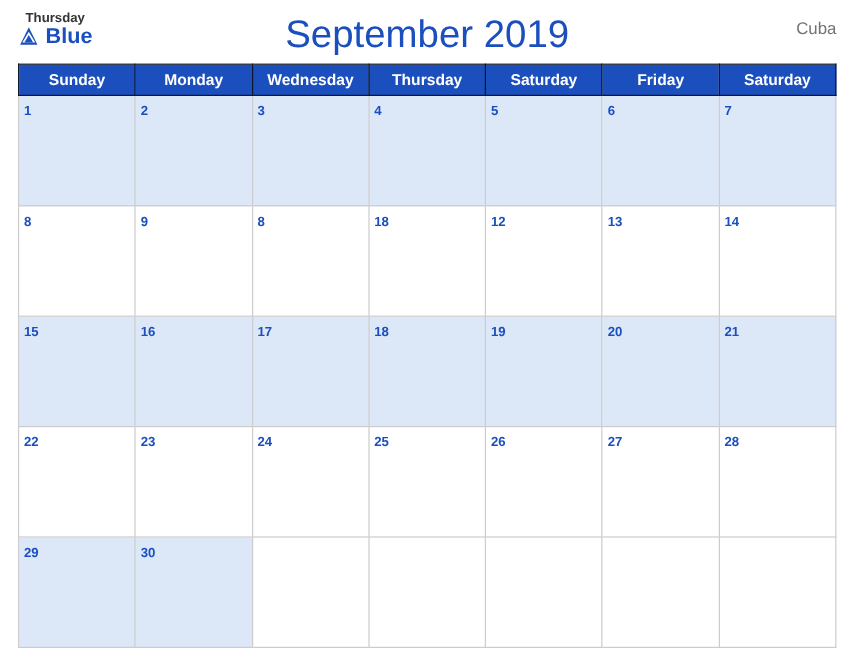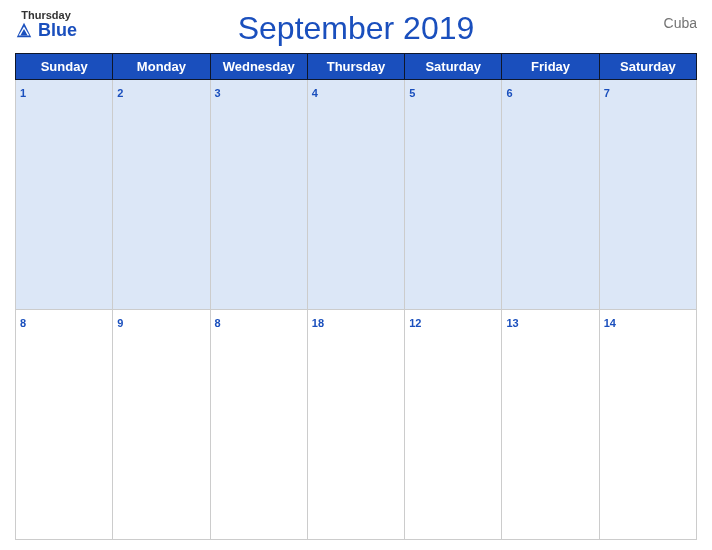--- a/index.html
+++ b/index.html
@@ -156,14 +156,41 @@
       </tr>
       <tr>
         <td><span class="day-number">8</span></td>
         <td><span class="day-number">9</span></td>
         <td><span class="day-number">8</span></td>
         <td><span class="day-number">18</span></td>
         <td><span class="day-number">12</span></td>
         <td><span class="day-number">13</span></td>
         <td><span class="day-number">14</span></td>
       </tr>
+      <tr>
+        <td><span class="day-number">15</span></td>
+        <td><span class="day-number">16</span></td>
+        <td><span class="day-number">17</span></td>
+        <td><span class="day-number">18</span></td>
+        <td><span class="day-number">19</span></td>
+        <td><span class="day-number">20</span></td>
+        <td><span class="day-number">21</span></td>
+      </tr>
+      <tr>
+        <td><span class="day-number">22</span></td>
+        <td><span class="day-number">23</span></td>
+        <td><span class="day-number">24</span></td>
+        <td><span class="day-number">25</span></td>
+        <td><span class="day-number">26</span></td>
+        <td><span class="day-number">27</span></td>
+        <td><span class="day-number">28</span></td>
+      </tr>
+      <tr>
+        <td><span class="day-number">29</span></td>
+        <td><span class="day-number">30</span></td>
+        <td style="background-color: rgb(255, 255, 255);"></td>
+        <td style="background-color: rgb(255, 255, 255);"></td>
+        <td style="background-color: rgb(255, 255, 255);"></td>
+        <td style="background-color: rgb(255, 255, 255);"></td>
+        <td style="background-color: rgb(255, 255, 255);"></td>
+      </tr>
     </tbody>
 </table>
 
 </body></html>

